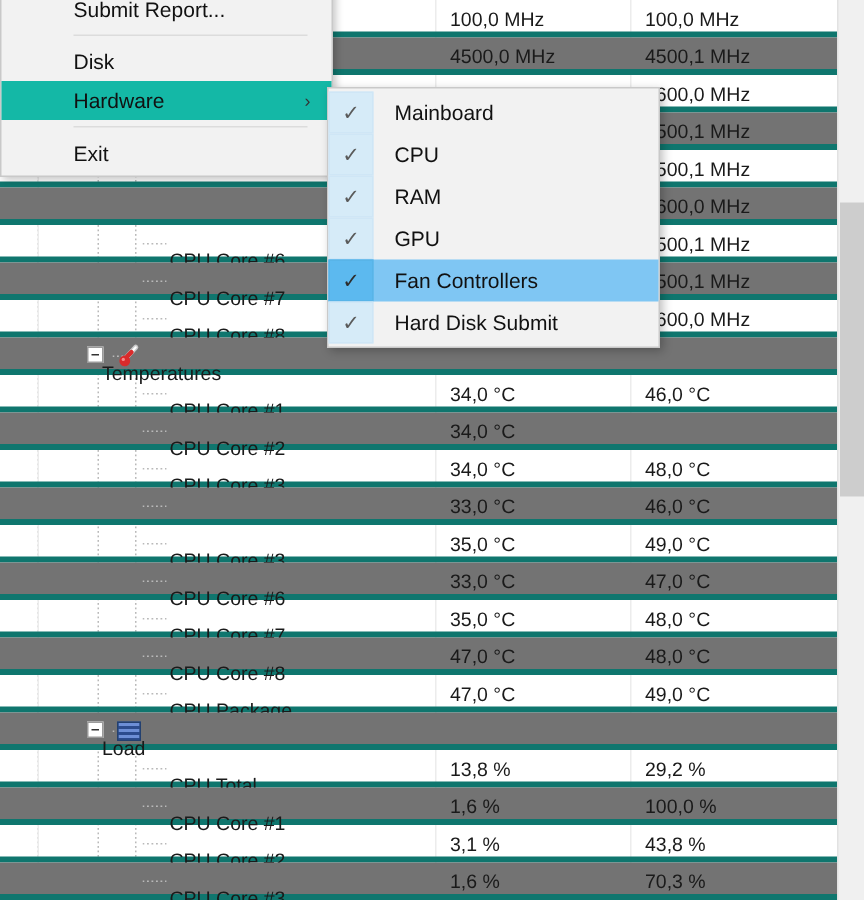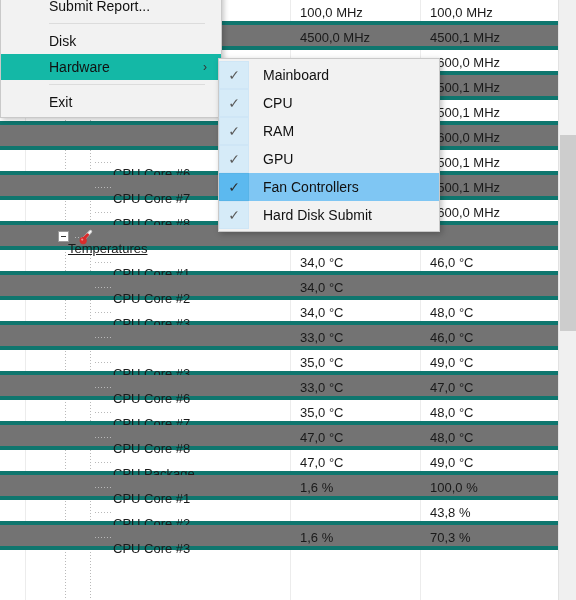--- a/index.html
+++ b/index.html
@@ -33,21 +33,21 @@
   .vline{position:absolute;top:0;bottom:0;width:1px;
     background-image:linear-gradient(to bottom,#b9b9b9 1px,transparent 1px);
     background-size:1px 3px;}
   .vline.v1{left:25px;}
   .vline.v2{left:65px;}
   .vline.v3{left:90px;}
 
   
   .colline{position:absolute;top:0;bottom:0;width:1px;background:#ececec;}
 
-  .indent-2{padding-left:68px;text-decoration:underline;}
+  .indent-2{padding-left:68px;}
   .indent-3{padding-left:113px;}
 
   .tw{ 
     position:absolute;left:95px;width:16px;height:1px;top:12px;
     background-image:linear-gradient(to right,#b9b9b9 1px,transparent 1px);
     background-size:3px 1px;
   }
   .tw2{
     position:absolute;left:75px;width:12px;height:1px;top:12px;
     background-image:linear-gradient(to right,#b9b9b9 1px,transparent 1px);
@@ -237,28 +237,43 @@
           <div class="cell-v1">47,0 °C</div>
           <div class="cell-v2">48,0 °C</div>
         </div>
         <div class="row">
           <div class="tw"></div>
           <div class="cell-name indent-3">CPU Package</div>
           <div class="cell-v1">47,0 °C</div>
           <div class="cell-v2">49,0 °C</div>
         </div>
         <div class="row alt">
+          <div class="tw2"></div>
+          <div class="expander"></div>
+          <div class="icon-load"></div>
+          <div class="cell-name indent-2">Load</div>
+          <div class="cell-v1"></div>
+          <div class="cell-v2"></div>
+        </div>
+        <div class="row">
+          <div class="tw"></div>
+          <div class="cell-name indent-3">CPU Total</div>
+          <div class="cell-v1">13,8 %</div>
+          <div class="cell-v2">29,2 %</div>
+        </div>
+        <div class="row alt">
           <div class="tw"></div>
           <div class="cell-name indent-3">CPU Core #1</div>
           <div class="cell-v1">1,6 %</div>
           <div class="cell-v2">100,0 %</div>
         </div>
         <div class="row">
           <div class="tw"></div>
           <div class="cell-name indent-3">CPU Core #2</div>
+          <div class="cell-v1">3,1 %</div>
           <div class="cell-v2">43,8 %</div>
         </div>
         <div class="row alt">
           <div class="tw"></div>
           <div class="cell-name indent-3">CPU Core #3</div>
           <div class="cell-v1">1,6 %</div>
           <div class="cell-v2">70,3 %</div>
         </div>
       </div>
   </div>

